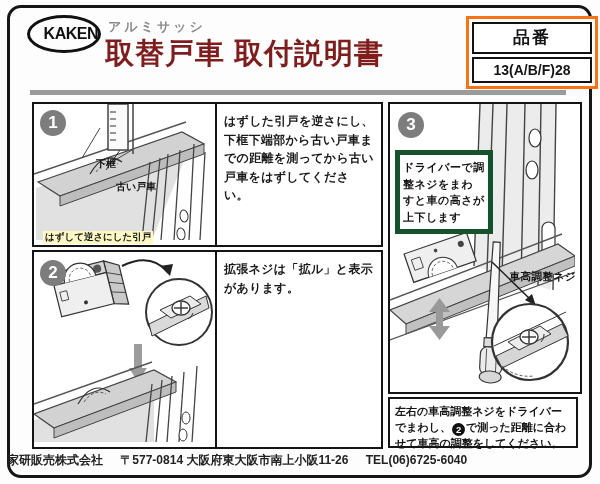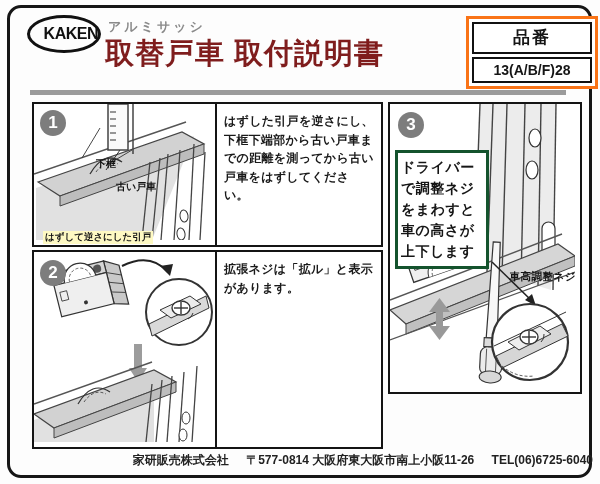--- a/index.html
+++ b/index.html
@@ -61,39 +61,39 @@
     white-space:nowrap;
     margin-top:43px;
   }
   .caption {
     position:absolute; left:9px; bottom:1px; background:#fef9c3; padding:0 2px;
     font-size:9.5px; font-weight:bold; z-index:3; white-space:nowrap;
   }
   .panel3 { left:388px; top:102px; width:190px; height:288px; display:block; position:absolute; }
   .callout {
     position:absolute; left:5px; top:46px; width:82px; z-index:3;
-    border:3px solid #14532d; background:#fff; padding:4px 3px;
-    font-size:14px; font-weight:bold; line-height:1.5; letter-spacing:0.5px;
+    border:5px solid #14532d; background:#fff; padding:4px 3px;
+    font-size:11px; font-weight:bold; line-height:1.5; letter-spacing:0.5px;
   }
   .part-name-label {
     position:absolute; right:4px; top:166px; z-index:3;
     font-size:10.5px; font-weight:bold; letter-spacing:0.5px; background:transparent;
   }
   .note-box {
     position:absolute; left:388px; top:397px; width:190px; height:51px;
     border:2.5px solid #141414; background:#fff; box-sizing:border-box;
     padding:5px 5px; font-size:11px; font-weight:700; line-height:1.45;
   }
   .inline-badge {
     display:inline-flex; width:13px; height:13px; border-radius:50%;
     background:#111; color:#fff; font-size:9.5px; font-weight:bold;
     align-items:center; justify-content:center; vertical-align:-2px; margin:0 1px;
   }
   .footer {
-    position:absolute; left:0; right:0; top:452px; text-align:right;
+    position:absolute; left:0; right:0; top:452px; text-align:left;
     font-size:12px; font-weight:700; color:#222; white-space:nowrap;
   }
   .footer span { margin:0 7px; }
   svg { display:block; }
 </style>
 </head>
 <body>
 
 <div class="stage">
   <div class="page-border"></div>
@@ -268,19 +268,22 @@
         <polygon points="118,238 150,222 161,230 129,246" fill="#ededed" stroke="#333" stroke-width="1"></polygon>
         <ellipse cx="139" cy="233" rx="9" ry="7" fill="#fff" stroke="#333" stroke-width="1.4"></ellipse>
         <line x1="132" y1="233" x2="146" y2="233" stroke="#333" stroke-width="1.4"></line>
         <line x1="139" y1="227" x2="139" y2="239" stroke="#333" stroke-width="1.4"></line>
         <path d="M151,238 a9,9 0 0 0 3,-8" stroke="#333" stroke-width="1" fill="none"></path>
         <path d="M112,262 Q126,274 144,272" fill="none" stroke="#333" stroke-width="0.8" stroke-dasharray="3,2"></path>
       </g>
     </svg>
   </div>
 
+  <div class="note-box">
+    <span>左右の車高調整ネジをドライバーでまわし、</span><span class="inline-badge">2</span><span>で測った距離に合わせて車高の調整をしてください。</span>
+  </div>
 
   <div class="footer">
     <span>家研販売株式会社</span>
     <span>〒577-0814 大阪府東大阪市南上小阪11-26</span>
     <span>TEL(06)6725-6040</span>
   </div>
 </div>
 
 </body></html>

